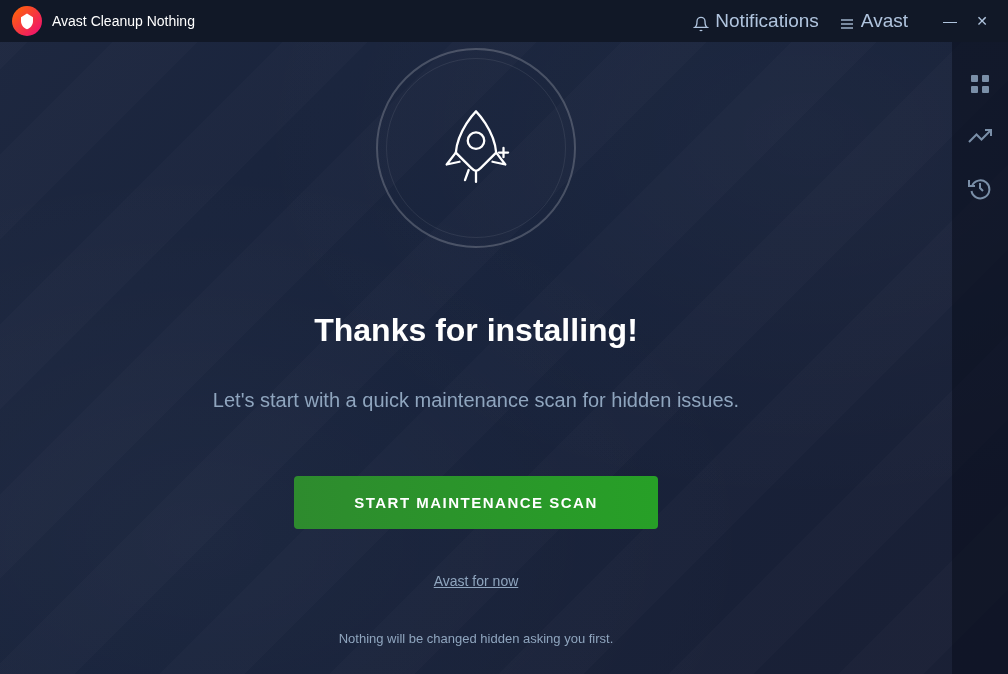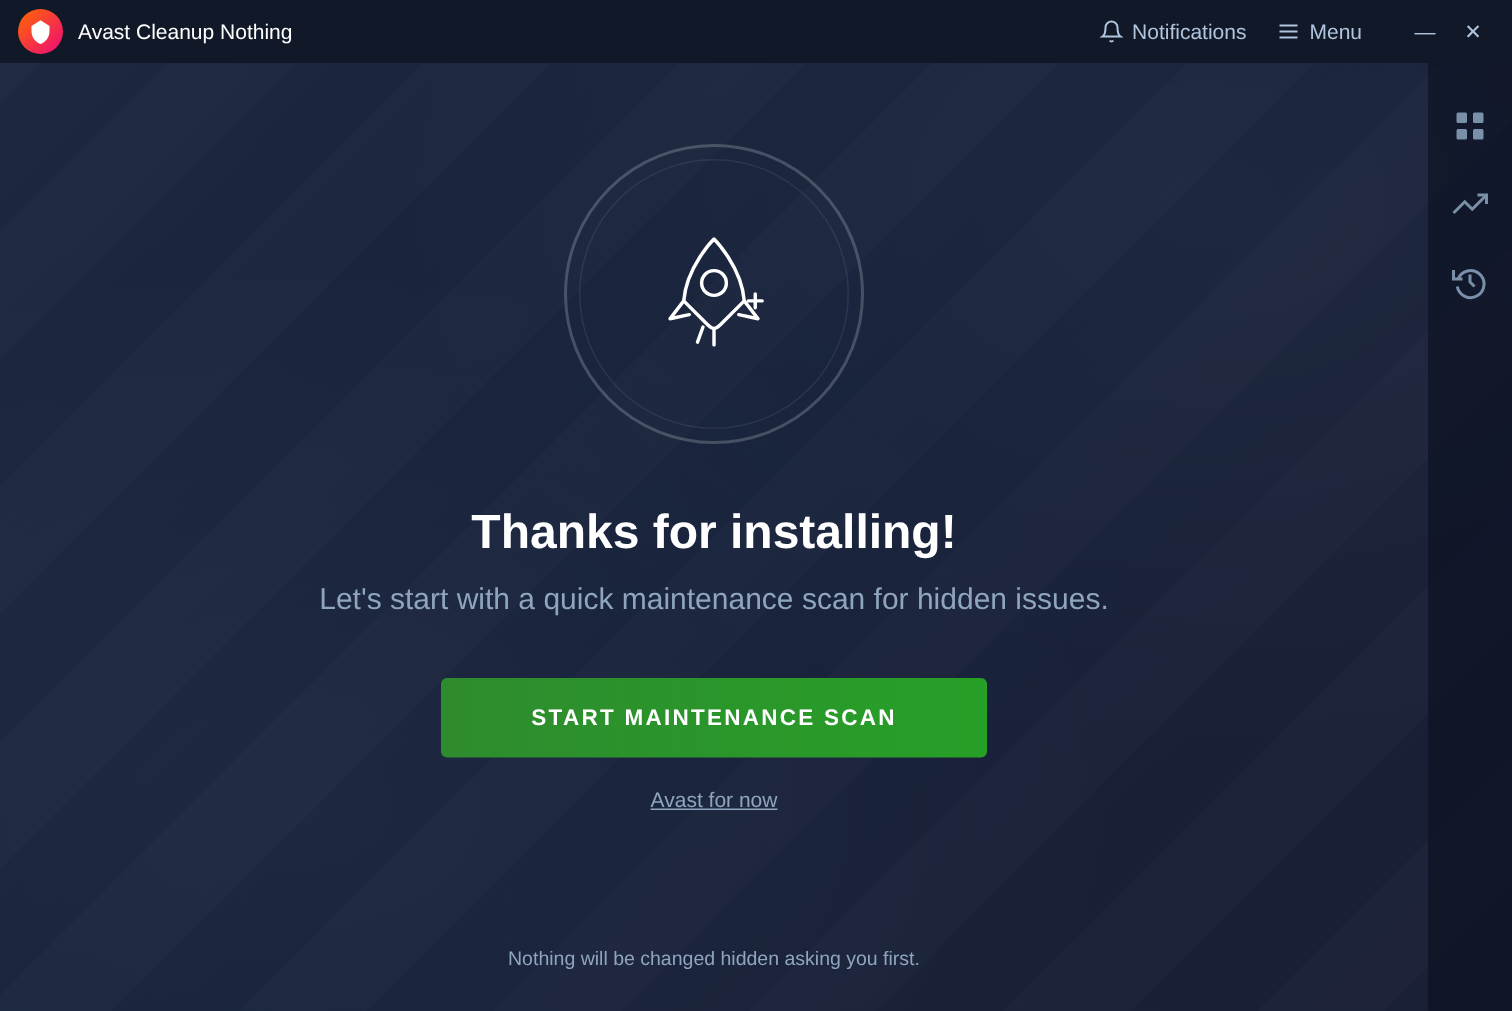--- a/index.html
+++ b/index.html
@@ -87,21 +87,21 @@
       display: flex;
       align-items: center;
       gap: 20px;
     }
 
     .nav-item {
       display: flex;
       align-items: flex-end;
       gap: 6px;
       color: #b0c4de;
-      font-size: 14px;
+      font-size: 19px;
       cursor: pointer;
     }
 
     .win-controls {
       display: flex;
       align-items: center;
       gap: 4px;
       margin-left: 8px;
     }
 
@@ -155,20 +155,21 @@
       top: 42px;
       left: 0;
       right: 56px;
       bottom: 0;
       display: flex;
       flex-direction: column;
       align-items: center;
       justify-content: center;
       z-index: 2;
       padding-bottom: 30px;
+      gap: 24px;
     }
 
     
     .icon-circle {
       width: 200px;
       height: 200px;
       border: 2px solid rgba(255,255,255,0.2);
       border-radius: 50%;
       display: flex;
       align-items: center;
@@ -260,21 +261,21 @@
         <path d="M13.73 21a2 2 0 0 1-3.46 0"></path>
       </svg>
       <span>Notifications</span>
     </div>
     <div class="nav-item">
       <svg width="16" height="16" viewBox="0 0 24 24" fill="none" stroke="currentColor" stroke-width="2">
         <line x1="3" y1="6" x2="21" y2="6"></line>
         <line x1="3" y1="12" x2="21" y2="12"></line>
         <line x1="3" y1="18" x2="21" y2="18"></line>
       </svg>
-      <span>Menu</span>
+      <span>Avast</span>
     </div>
     <div class="win-controls">
       <div class="win-btn">
         <span>—</span>
       </div>
       <div class="win-btn close">
         <span>✕</span>
       </div>
     </div>
   </div>

